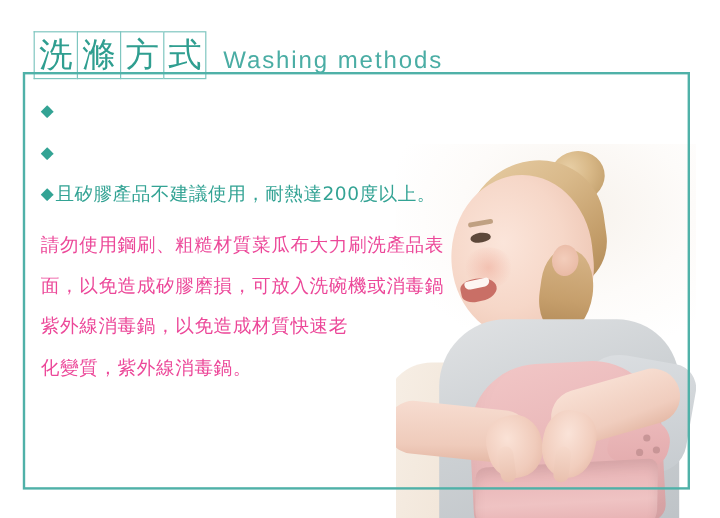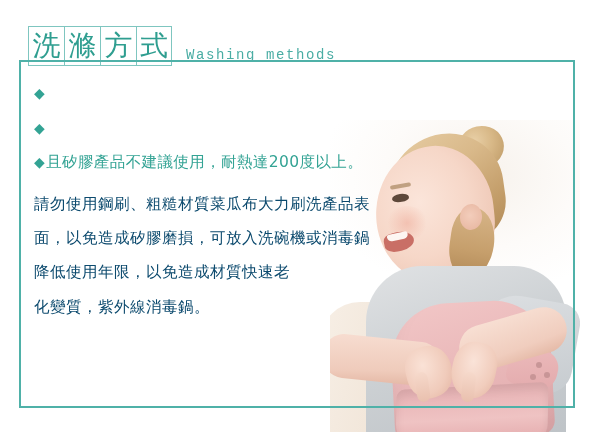--- a/index.html
+++ b/index.html
@@ -290,25 +290,25 @@
     font-size: 28px;
     line-height: 1;
     color: #2f9e90;
     font-family: "DejaVu Sans", "Liberation Sans", sans-serif;
   }
   .title-char:last-child {
     border-right: 1px solid #7fc6c0;
   }
   .title-en {
     margin-left: 14px;
-    font-size: 14px;
+    font-size: 20px;
     letter-spacing: 1.6px;
     color: #4aada4;
     padding-bottom: 3px;
-    font-family: Liberation Mono, monospace;
+    font-family: Liberation Sans, sans-serif;
   }
 
   
   .frame {
     position: absolute;
     left: 19px;
     top: 60px;
     width: 556px;
     height: 348px;
     border: 2px solid #4fb1a8;
@@ -335,21 +335,21 @@
   }
   .bullet-mark {
     margin-right: 1px;
     color: #33a394;
     font-size: 14px;
     line-height: 1.62;
   }
   .para {
     line-height: 2.22;
     letter-spacing: .5px;
-    color: #0c4a6e;
+    color: #ec4899;
   }
   .para-line { white-space: nowrap; }
 </style>
 </head>
 <body>
 
 <div id="page">
 
   <div class="photo">
     <div class="photo-bg"></div>
@@ -404,19 +404,19 @@
     </div>
 
     <div class="bullet-line">
       <span class="bullet-mark">◆</span>
       <span>且矽膠產品不建議使用，耐熱達200度以上。</span>
     </div>
 
     <div class="para">
       <div class="para-line">請勿使用鋼刷、粗糙材質菜瓜布大力刷洗產品表</div>
       <div class="para-line">面，以免造成矽膠磨損，可放入洗碗機或消毒鍋</div>
-      <div class="para-line">降低使用年限，以免造成材質快速老</div>
+      <div class="para-line">紫外線消毒鍋，以免造成材質快速老</div>
       <div class="para-line">化變質，紫外線消毒鍋。</div>
     </div>
 
   </div>
 
 </div>
 
 </body></html>

